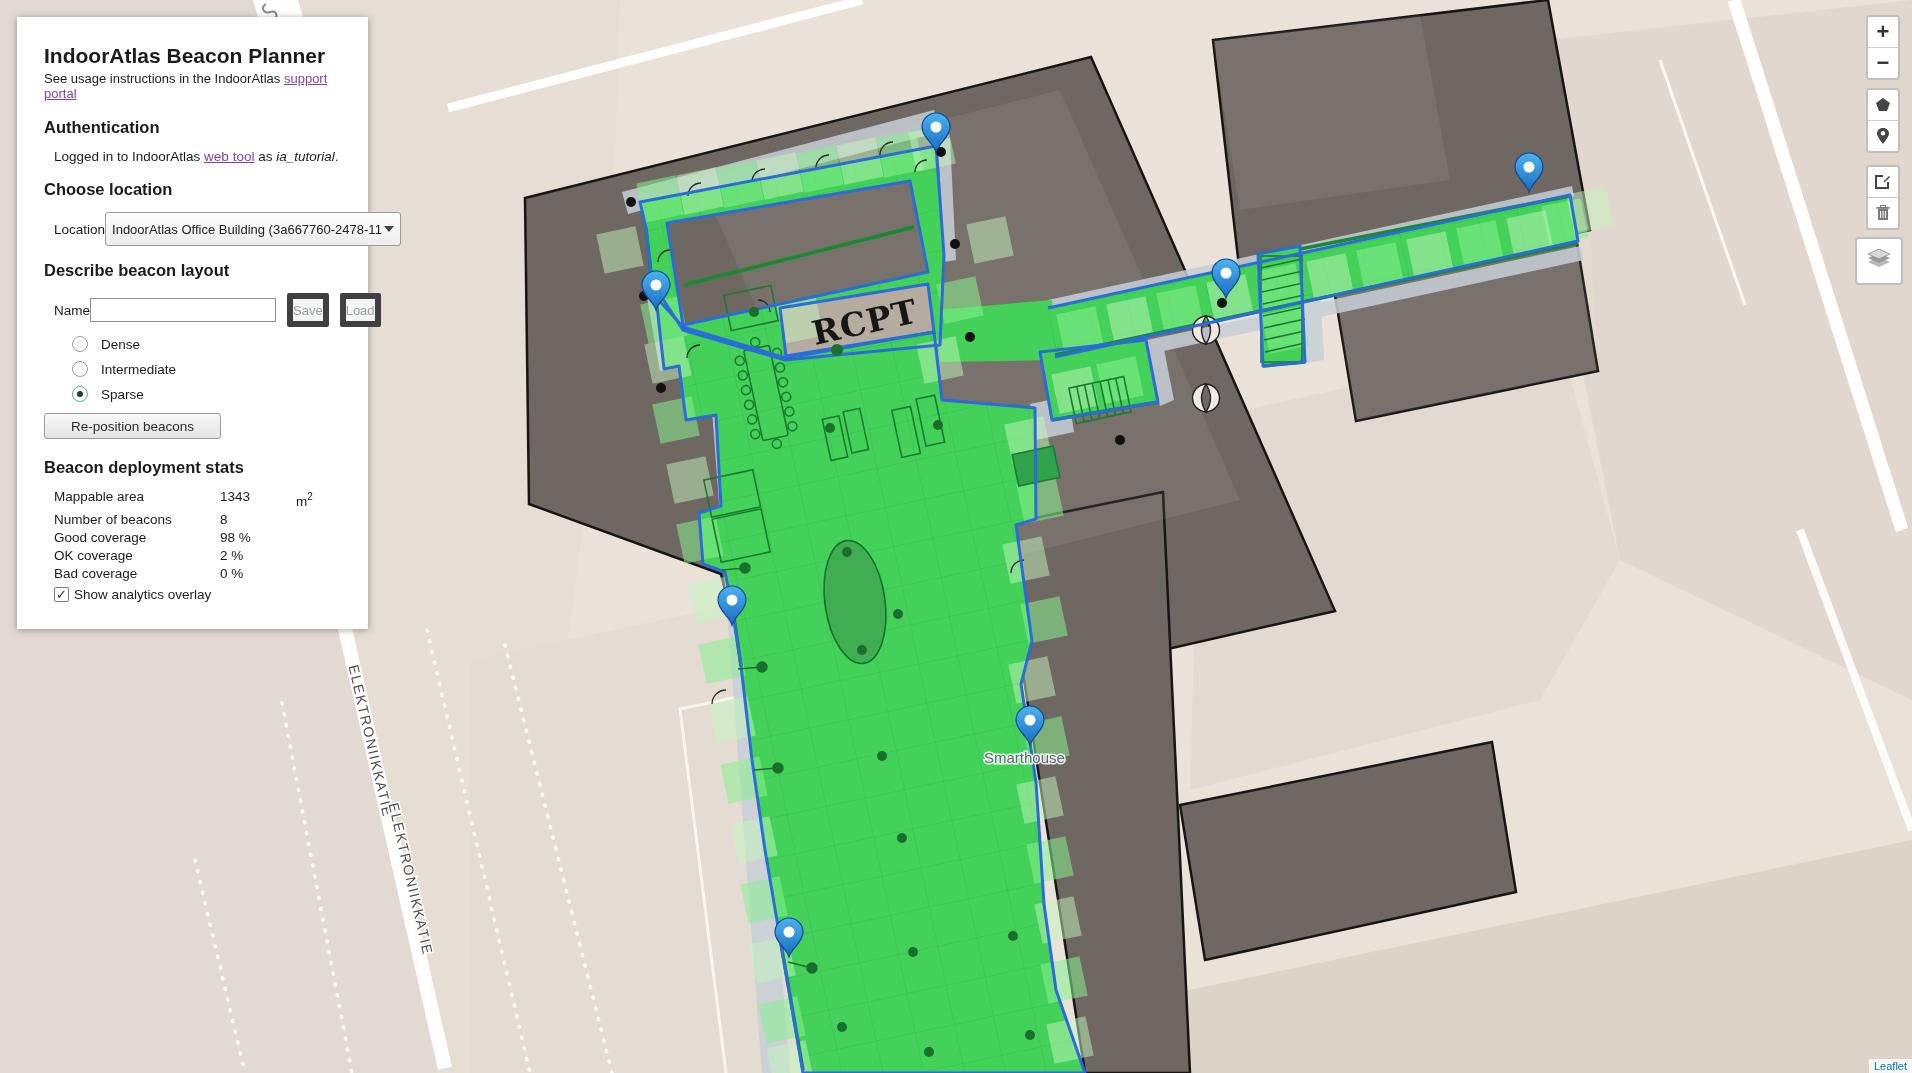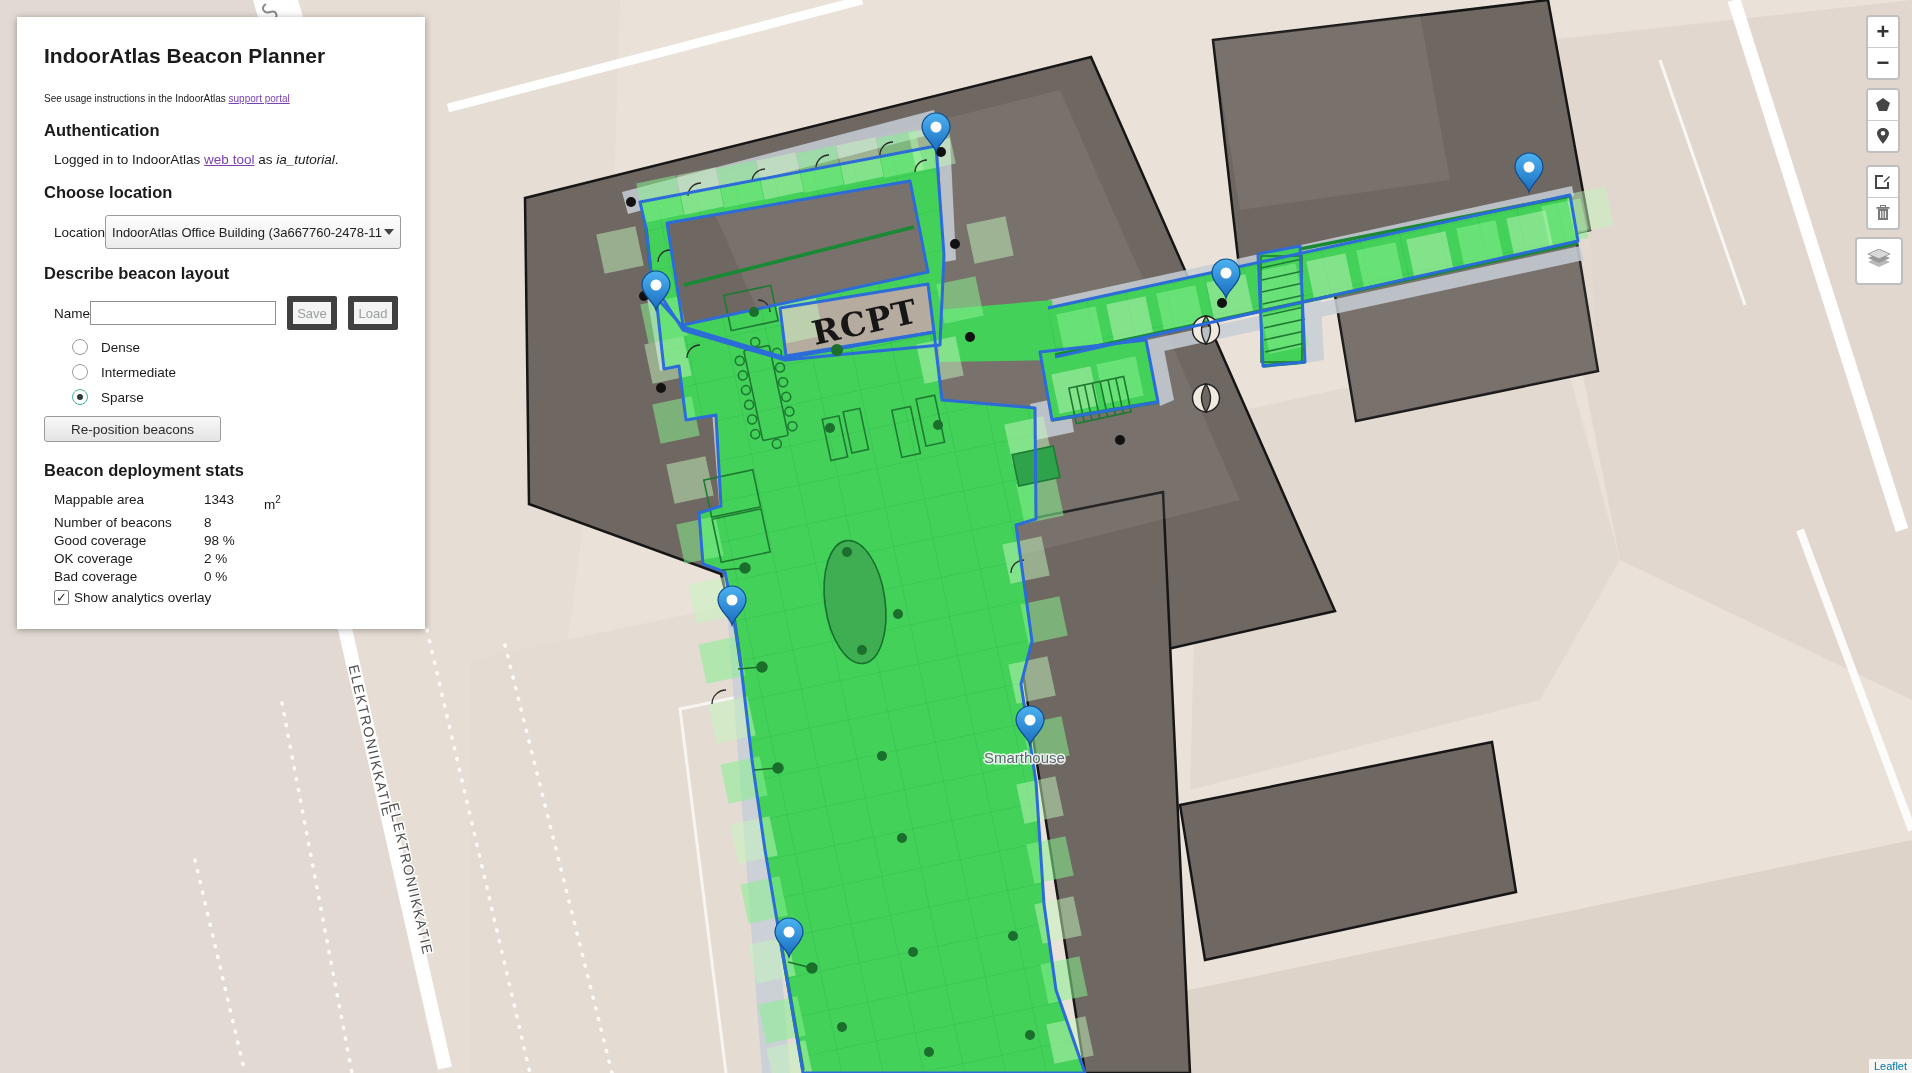--- a/index.html
+++ b/index.html
@@ -9,25 +9,25 @@
   svg text{user-select:none;}
 
   
   #map{position:absolute;inset:0;cursor:grab;}
   .street-label{font-size:14px;fill:#4d4d4d;letter-spacing:1.5px;
     paint-order:stroke;stroke:#ffffff;stroke-width:3px;font-weight:400;}
   .poi-label{font-size:15px;fill:#5c6670;paint-order:stroke;stroke:rgba(255,255,255,.85);stroke-width:3px;}
   .rcpt-label{font-size:33px;font-weight:bold;fill:#161616;font-family:"DejaVu Serif","Liberation Serif",serif;letter-spacing:1px;}
 
   
-  .panel{position:absolute;left:17px;top:17px;width:408px;height:612px;background:#fff;
+  .panel{position:absolute;left:17px;top:17px;width:351px;height:612px;background:#fff;
     box-shadow:0 1px 7px rgba(0,0,0,.35);box-sizing:border-box;padding:0 27px;color:#1b1b1b;z-index:20;}
   .panel h1{font-size:21px;margin:27px 0 0;font-weight:bold;}
   .panel h2{font-size:16.5px;margin:0;font-weight:bold;}
-  .panel .usage{font-size:10px;margin-top:25px;}
+  .panel .usage{font-size:13px;margin-top:3px;}
   .panel a{color:#7b3fb0;text-decoration:underline;cursor:pointer;}
   .auth-h{margin-top:17px !important;}
   .login{font-size:13.5px;margin-top:12px;padding-left:10px;}
   .choose-h{margin-top:16px !important;}
   .loc-row{margin-top:13px;display:flex;align-items:center;padding-left:10px;}
   .loc-row .lab{font-size:13.5px;width:80px;}
   .select{width:317px;height:25px;border:1px solid #9a9a9a;border-radius:3px;
     background:linear-gradient(#fdfdfd,#ececec);display:flex;align-items:center;
     font-size:13px;padding:16px 6px;box-sizing:border-box;cursor:pointer;color:#222;}
   .select .sel-txt{flex:1;white-space:nowrap;overflow:hidden;}
@@ -41,21 +41,21 @@
     color:#9aa0a0;font-size:13px;margin-left:11px;display:flex;align-items:center;justify-content:center;cursor:default;}
   .radio-row{display:flex;align-items:center;margin-top:9px;padding-left:28px;font-size:13.5px;}
   .radio{width:14px;height:14px;border-radius:50%;border:1px solid #9b9b9b;margin-right:13px;background:#fff;position:relative;flex:none;}
   .radio.sel{border-color:#46b3a2;}
   .radio.sel::after{content:"";position:absolute;left:4px;top:4px;width:6px;height:6px;border-radius:50%;background:#2d3a38;}
   .repos-btn{margin-top:11px;width:175px;height:24px;border:1px solid #9a9a9a;border-radius:3px;
     background:linear-gradient(#f8f8f8,#e4e4e4);font-size:13.5px;color:#2b2b2b;
     display:flex;align-items:center;justify-content:center;cursor:pointer;}
   .stats-h{margin-top:19px !important;}
   .stats{margin-top:11px;padding-left:10px;font-size:13.5px;}
-  .stats .row{display:flex;line-height:18.2px;}
+  .stats .row{display:flex;line-height:18.2px;gap:16px;}
   .stats .sl{width:150px;}
   .stats .sv{width:60px;}
   .stats sup{font-size:10px;}
   .chk-row{display:flex;align-items:center;margin-top:3px;padding-left:10px;font-size:13.5px;}
   .chk{width:13px;height:13px;border:1px solid #7d7d7d;border-radius:2px;background:#fff;margin-right:5px;
     display:flex;align-items:center;justify-content:center;font-size:13px;color:#2a2a2a;font-weight:bold;flex:none;cursor:pointer;}
 
   
   .lf-group{position:absolute;border:2px solid rgba(0,0,0,.25);border-radius:4px;background:#fff;z-index:30;overflow:hidden;}
   .lf-btn{width:30px;height:30px;background:#fff;display:flex;align-items:center;justify-content:center;

